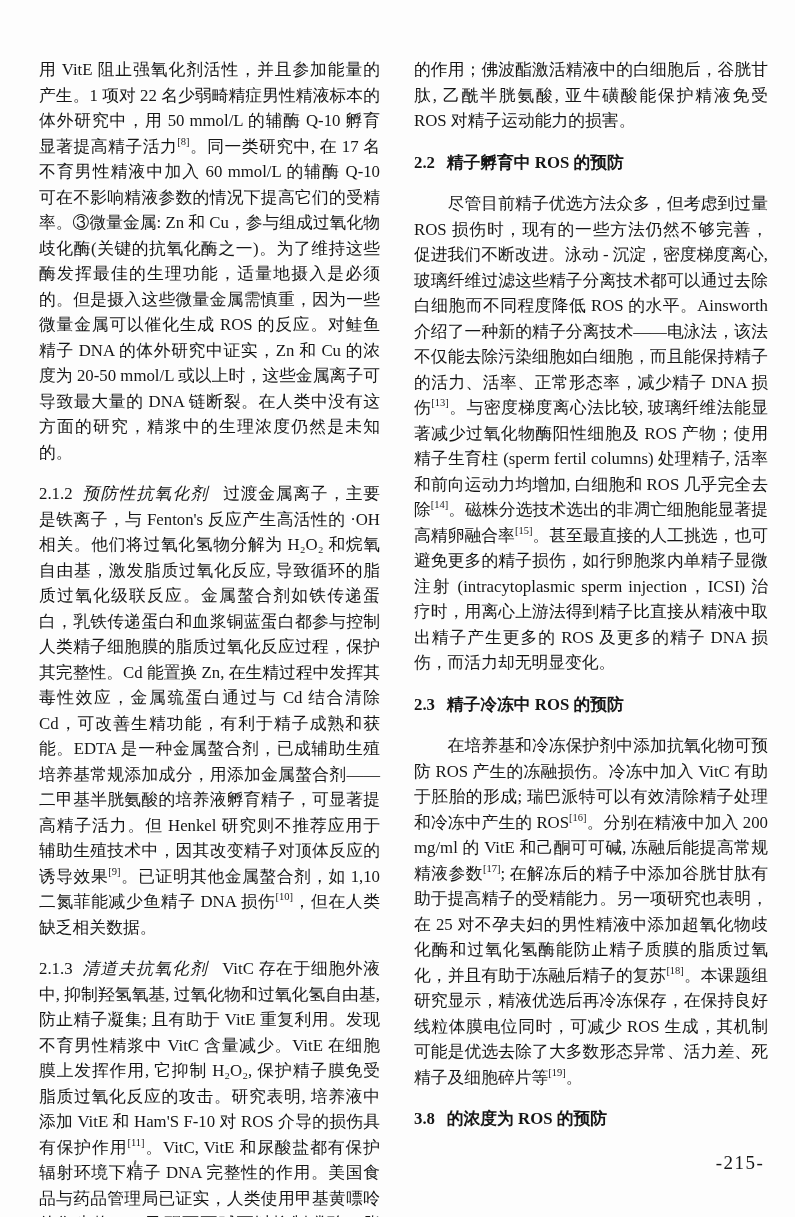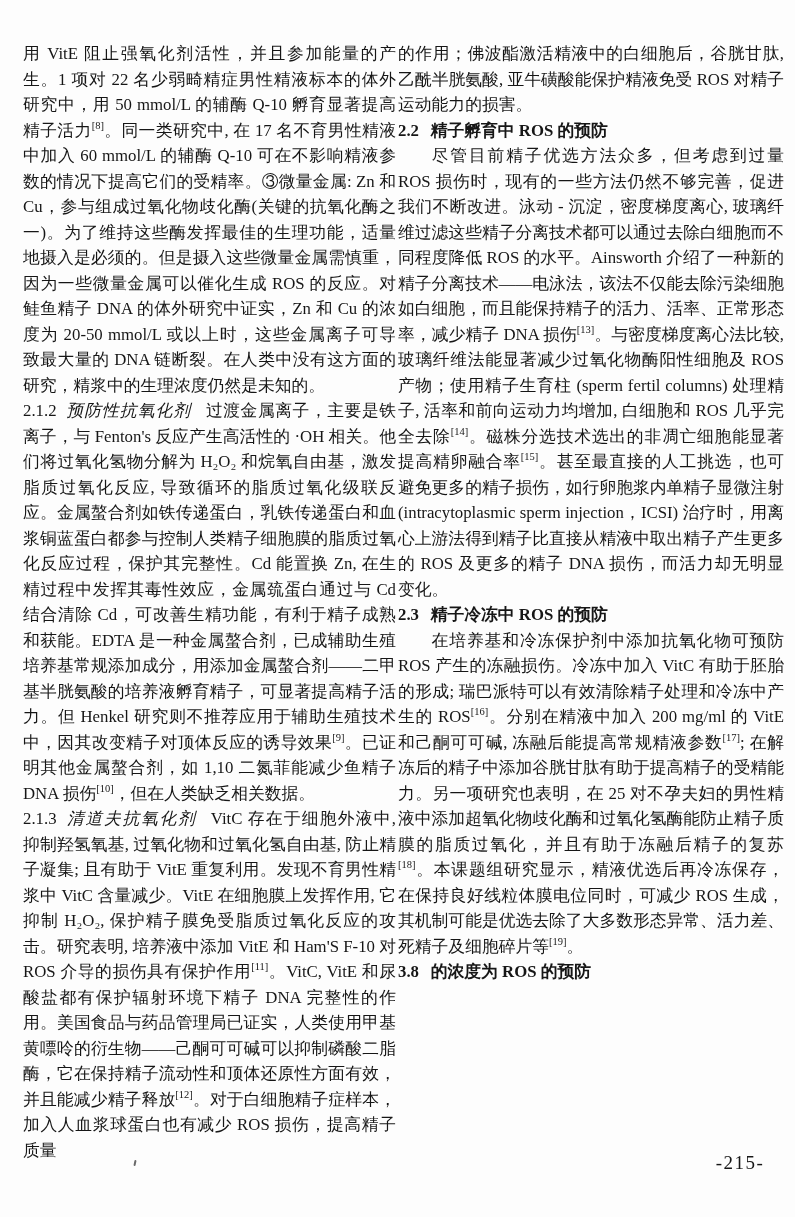--- a/index.html
+++ b/index.html
@@ -8,21 +8,21 @@
     background:#fdfdfd; color:#161616;
     font-family:"Liberation Serif","DejaVu Serif",serif;
   }
   .column {
     position:absolute; top:41px;
     font-size:16.8px; line-height:25.5px;
     text-align:justify;
   }
   #col-left  { left:23px;  width:373px; }
   #col-right { left:398px; width:386px; }
-  p { margin:0; padding:0; }
+  p { margin:16px; padding:0; }
   p.indent { text-indent:2em; }
   p.sec-heading { font-weight:bold; text-align:left; }
   .h-num { font-weight:bold; }
   .sec-heading .h-num { margin-right:0.7em;text-align:right; }
   .sub-num { font-weight:normal; margin-right:0.55em; }
   .sub-title { font-style:italic; letter-spacing:0.5px; }
   .sub-gap { display:inline-block; width:0.85em; }
   sup.cite { font-size:10.5px; line-height:0; vertical-align:super; }
   #page-number {
     position:absolute; left:710px; top:1152px;

